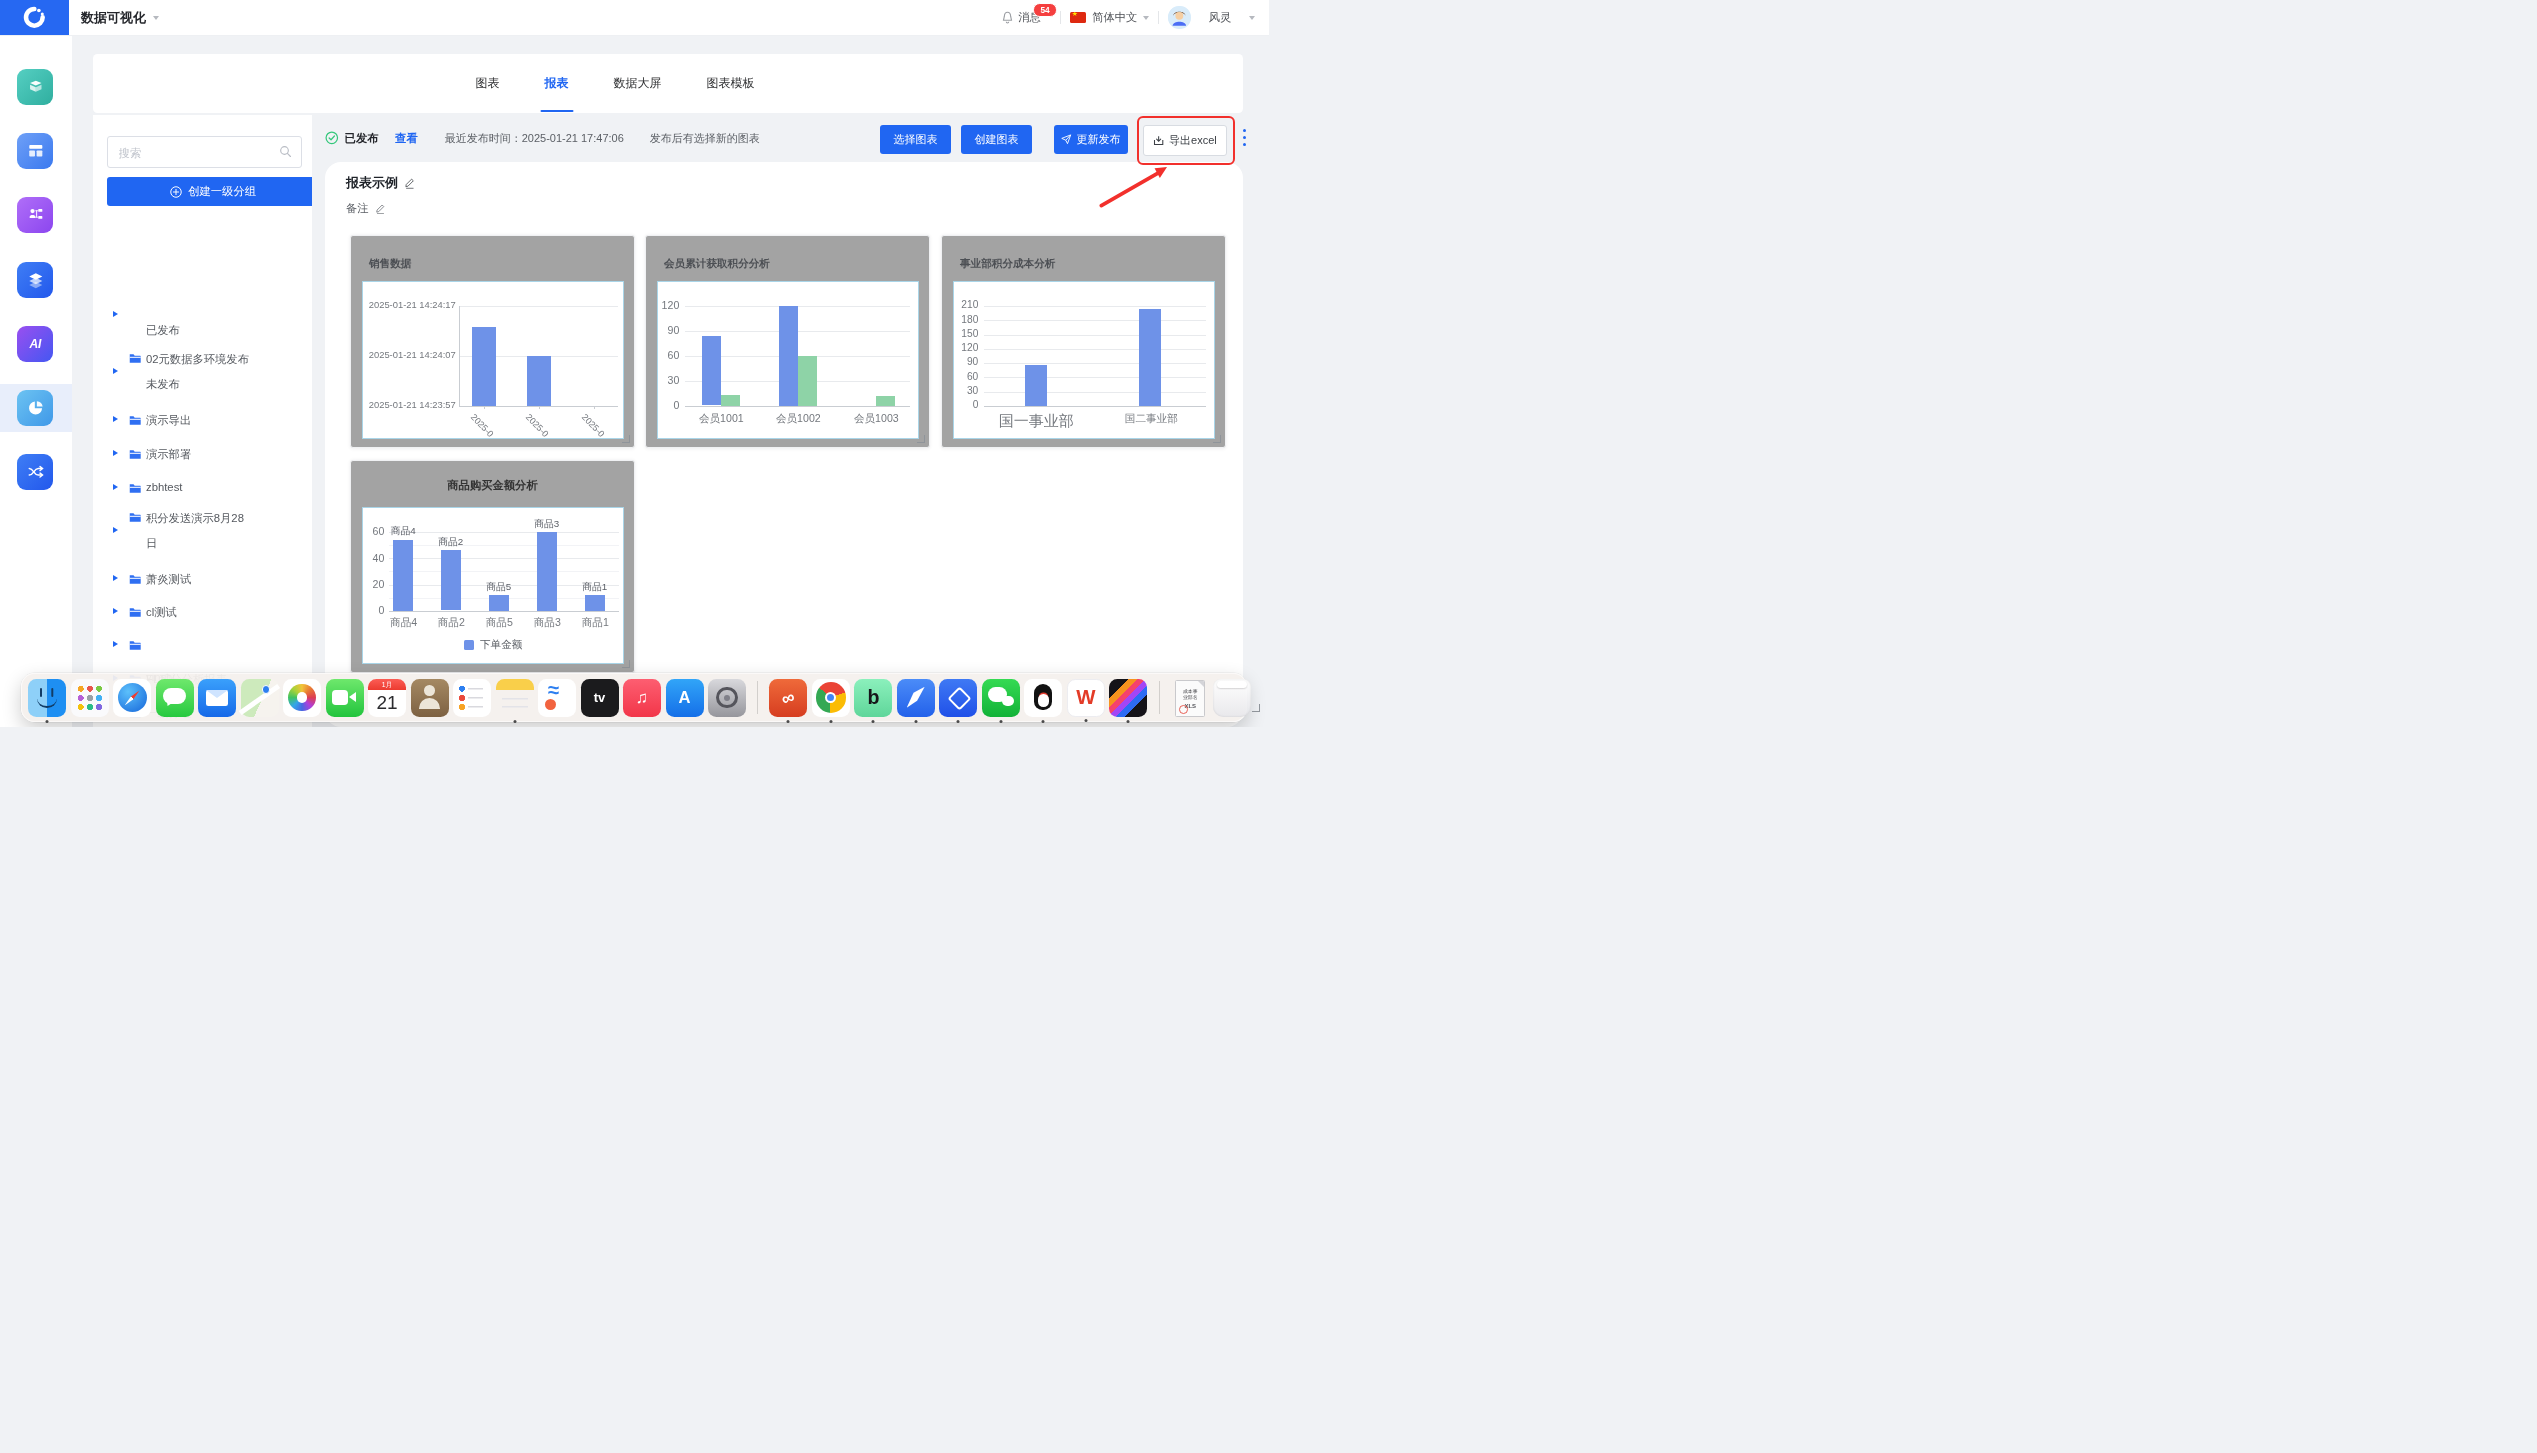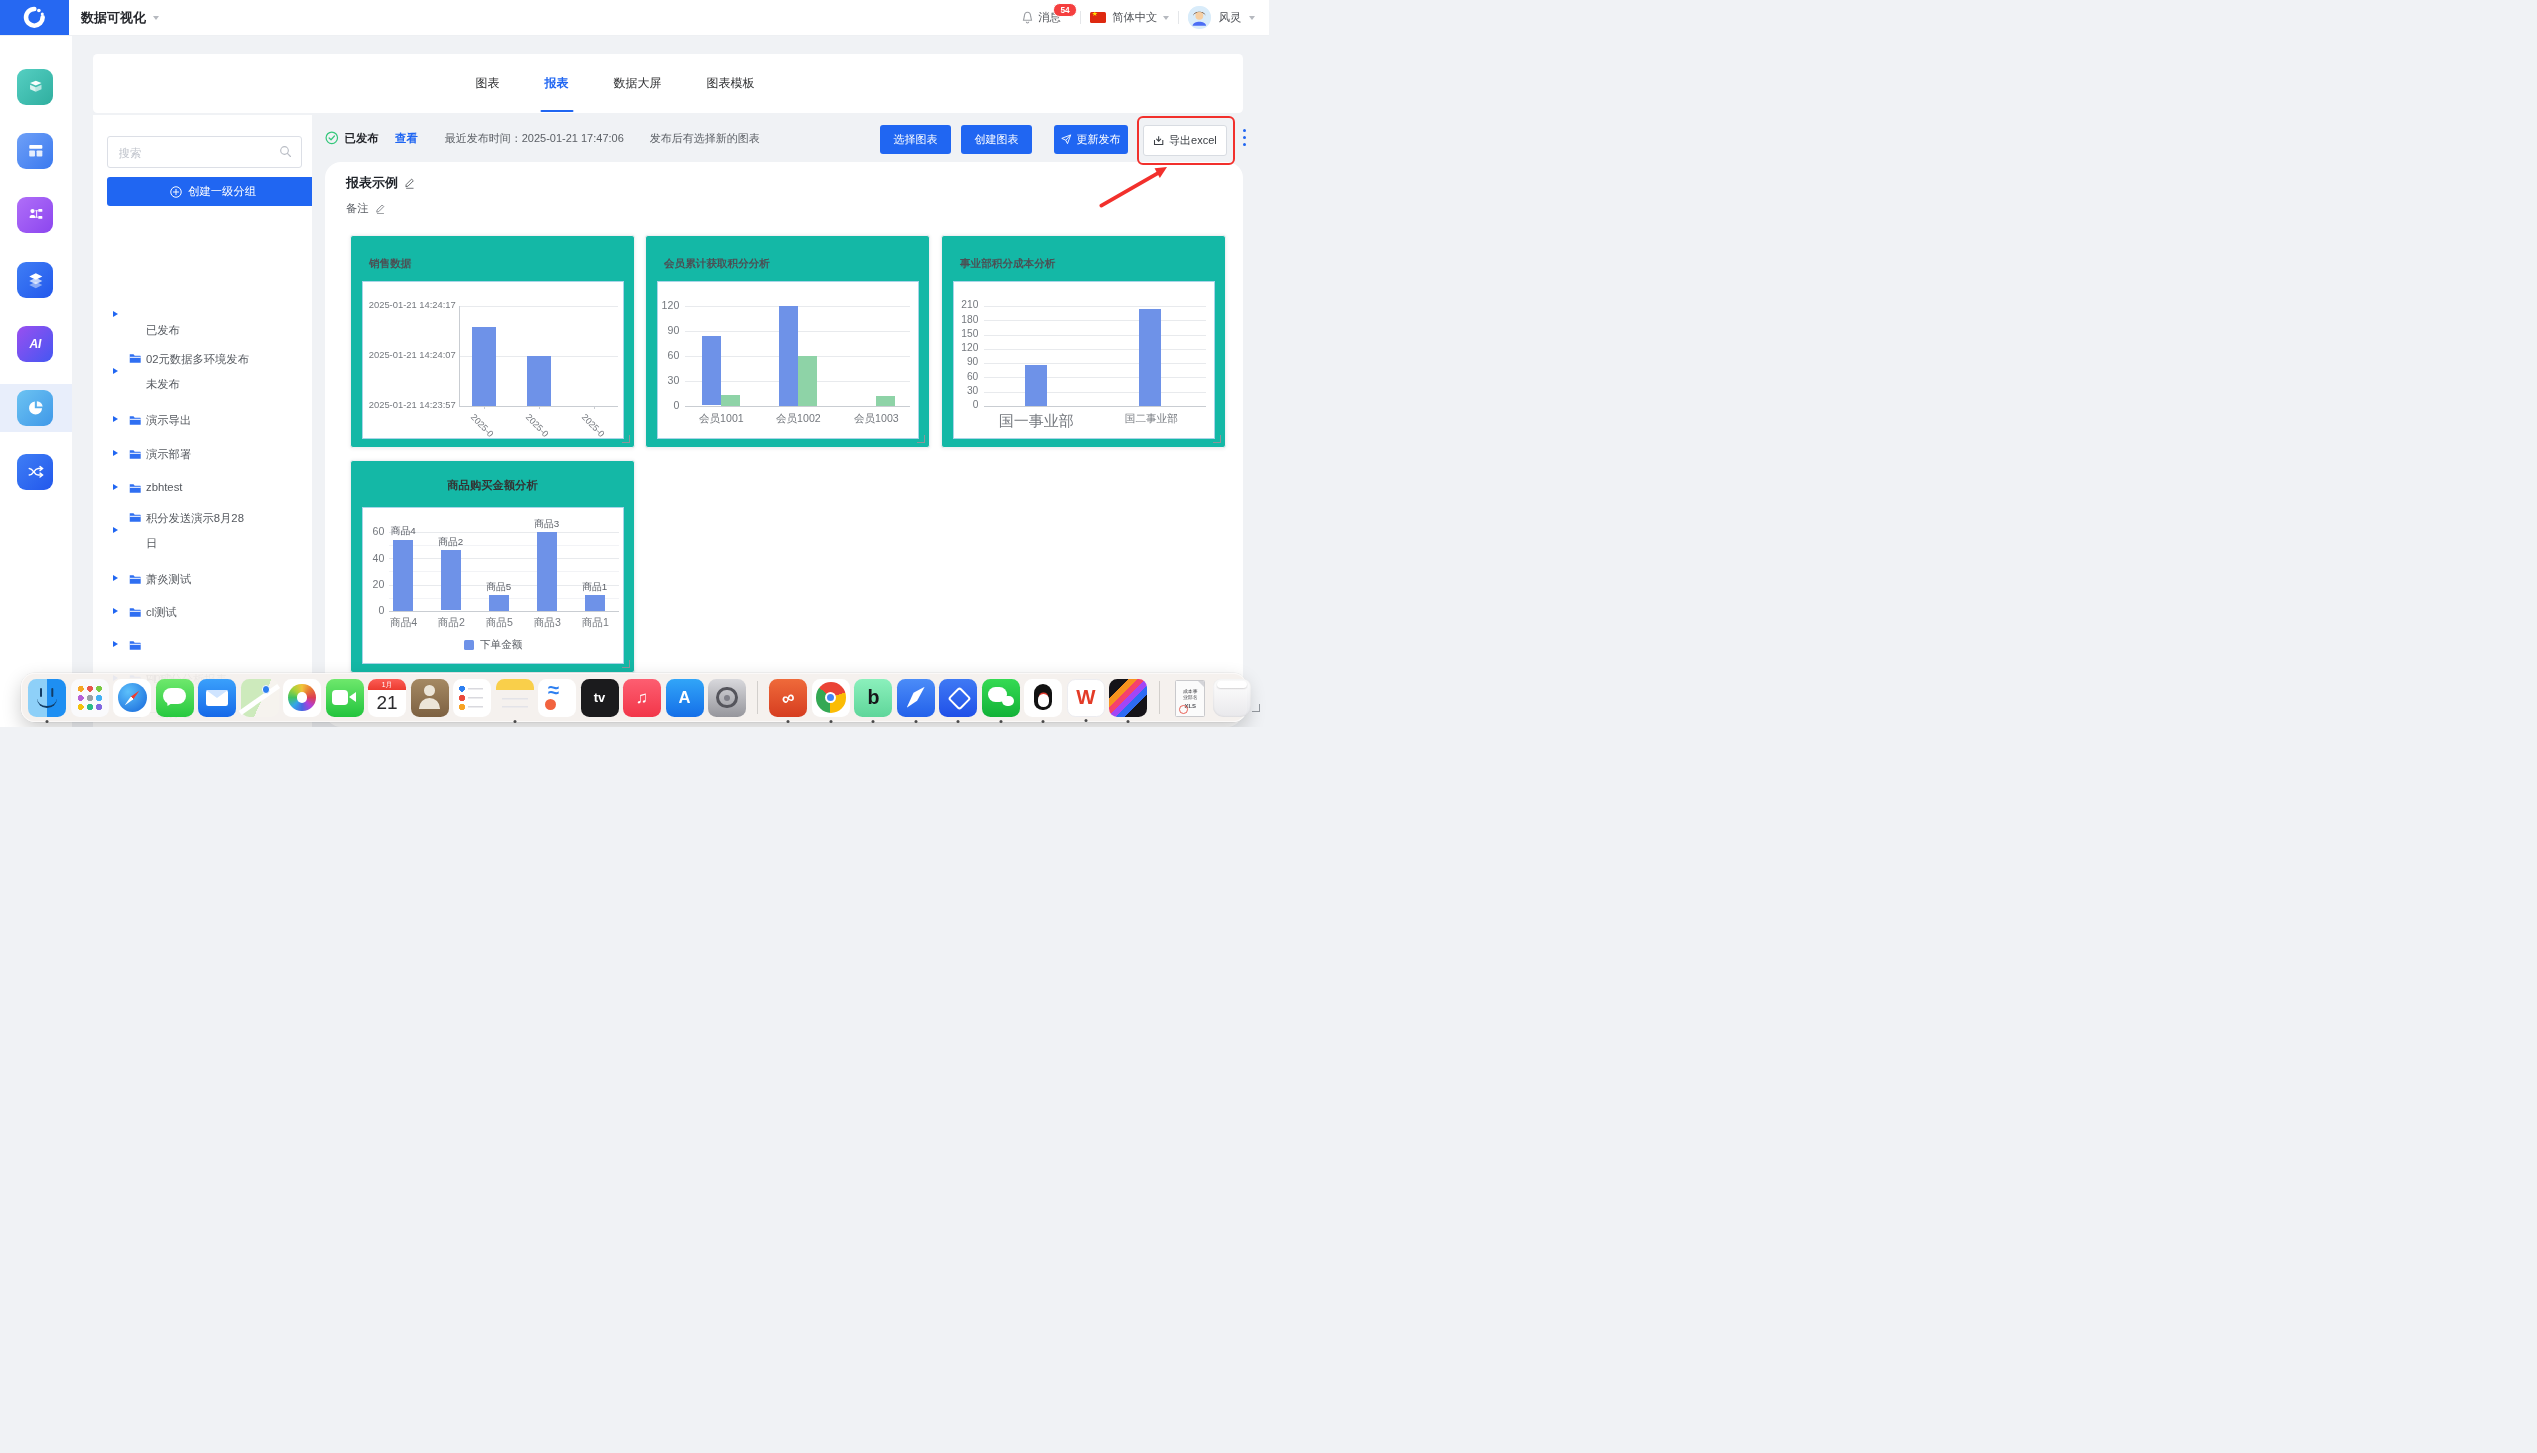--- a/index.html
+++ b/index.html
@@ -67,21 +67,21 @@
   .tlabel{position:absolute;font-size:11.3px;color:#55595f;white-space:nowrap}
   .caret-r{position:absolute;width:0;height:0;border-top:3.8px solid transparent;border-bottom:3.8px solid transparent;border-left:5.3px solid #2066f2}
   .caret-d{position:absolute;width:0;height:0;border-left:3.8px solid transparent;border-right:3.8px solid transparent;border-top:5.3px solid #2066f2}
   .tfolder{position:absolute;width:12px;height:10.6px}
 
   
   .report-card{position:absolute;left:325px;top:162px;width:918px;height:565px;background:#fff;border-radius:16px;z-index:4}
   .report-title{position:absolute;left:21px;top:12px;font-size:13px;font-weight:700;color:#1f2329;display:flex;align-items:center;gap:6px}
   .remark{position:absolute;left:21px;top:39px;font-size:11.3px;color:#5c6066;display:flex;align-items:center;gap:6px}
 
-  .chart-card{position:absolute;width:283px;height:211px;background:#14b8a6;border:0.8px solid #f0f1f3;border-radius:3px;
+  .chart-card{position:absolute;width:283px;height:211px;background:#a3a3a3;border:0.8px solid #f0f1f3;border-radius:3px;
               box-shadow:0 0.8px 3.8px rgba(31,35,41,.07)}
   .chart-title{position:absolute;left:18px;top:21px;font-size:10.6px;font-weight:700;color:#4c4f54}
   .chart-title.center{left:0;right:0;text-align:center;top:16.6px;font-size:11.3px;color:#333}
   .chart-box{position:absolute;left:11.3px;top:45px;width:260px;height:156px;border:0.8px solid #a9d5e8;background:#fff;overflow:hidden}
   .gridline{position:absolute;height:0.8px;background:#e8eaed}
   .gridline.minor{background:#f2f3f6}
   .axisline{position:absolute;background:#c9cdd2}
   .ytick{position:absolute;text-align:right;color:#74787e}
   .xtick{position:absolute;text-align:center;color:#74787e}
   .cbar{position:absolute}
@@ -211,21 +211,21 @@
       <span>消息</span>
       <span class="badge">54</span>
     </div>
     <div class="nav-divider" style="margin-left:10.6px"></div>
     <div style="display:flex;align-items:center;gap:6px">
       <span class="flag"></span>
       <span>简体中文</span>
       <span class="caret-dn" style="margin-left:0"></span>
     </div>
     <div class="nav-divider"></div>
-    <div style="display:flex;align-items:center;gap:8px">
+    <div style="display:flex;align-items:center;gap:18px">
       <span class="avatar">
         <svg width="22.7" height="22.7" viewBox="0 0 30 30">
           <circle cx="15" cy="15" r="15" fill="#d9ecfa"></circle>
           <path d="M7 13 C7 6 23 6 23 13 L22 11 C18 8 12 8 8 11 Z" fill="#7a4f2d"></path>
           <circle cx="15" cy="13" r="5.2" fill="#f6cfa3"></circle>
           <path d="M6 26 C7 19 23 19 24 26 Z" fill="#4b6ef5"></path>
         </svg>
       </span>
       <span>风灵</span>
       <span class="caret-dn" style="margin-left:0"></span>

